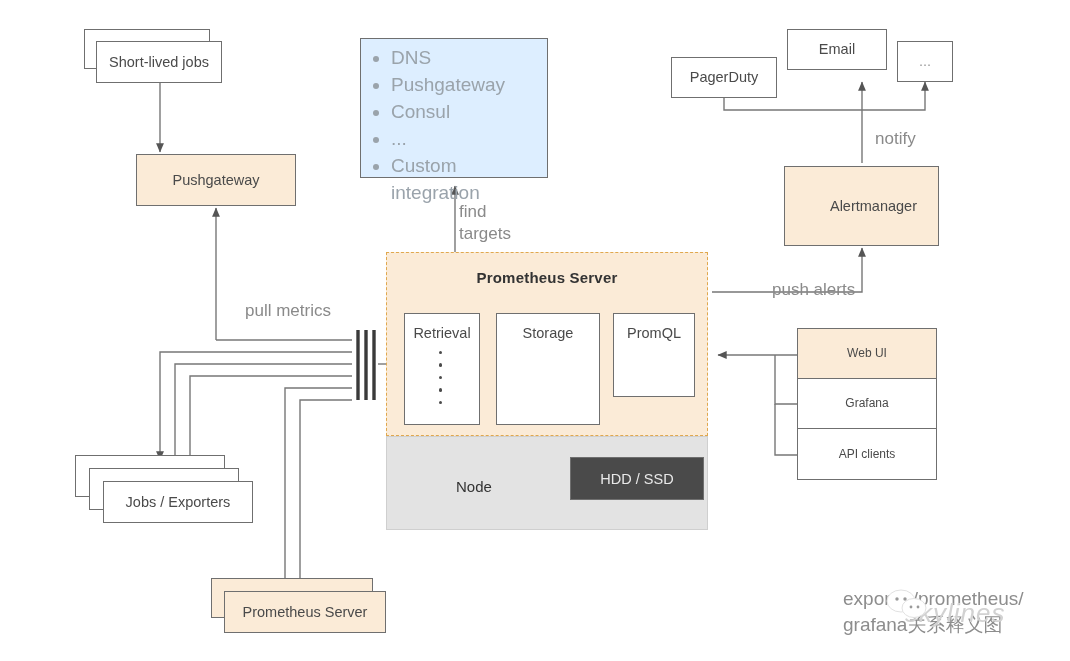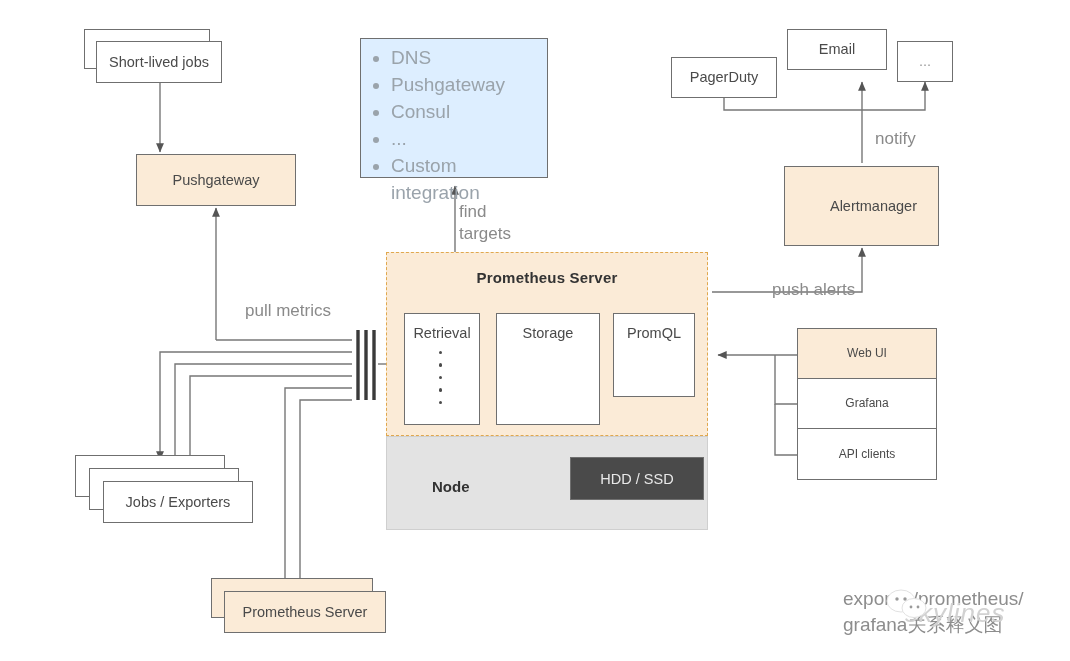--- a/index.html
+++ b/index.html
@@ -23,21 +23,21 @@
            color:#3f4a55;font-size:14.5px;}
   #sd-list{margin:0;padding:6px 0 0 30px;list-style:disc;}
   #sd-list li{color:#9aa3ab;font-size:19px;line-height:1.42;}
   
   #prom{position:absolute;left:386px;top:252px;width:322px;height:184px;
         box-sizing:border-box;border:1.6px dashed #e0a84e;background:#fbebd7;}
   #prom-title{text-align:center;font-weight:bold;font-size:15px;color:#333;
               padding-top:16px;letter-spacing:.2px;}
   #node-panel{position:absolute;left:386px;top:436px;width:322px;height:94px;
               box-sizing:border-box;border:1.2px solid #cfcfcf;background:#e3e3e3;}
-  #node-label{position:absolute;left:432px;top:478px;font-weight:bold;
+  #node-label{position:absolute;left:456px;top:478px;font-weight:normal;
               font-size:15px;color:#333;}
   #hdd{position:absolute;left:570px;top:457px;width:134px;height:43px;
        box-sizing:border-box;border:1.4px solid #6f6f6f;background:#4a4a4a;
        color:#e8e8e8;display:flex;align-items:center;justify-content:center;
        font-size:14.5px;}
   .dots{position:absolute;left:439px;top:351px;display:flex;flex-direction:column;
         align-items:center;gap:9px;}
   .dots i{width:3.4px;height:3.4px;border-radius:50%;background:#4a4a4a;display:block;}
   
   #clients{position:absolute;left:797px;top:328px;width:140px;height:152px;

